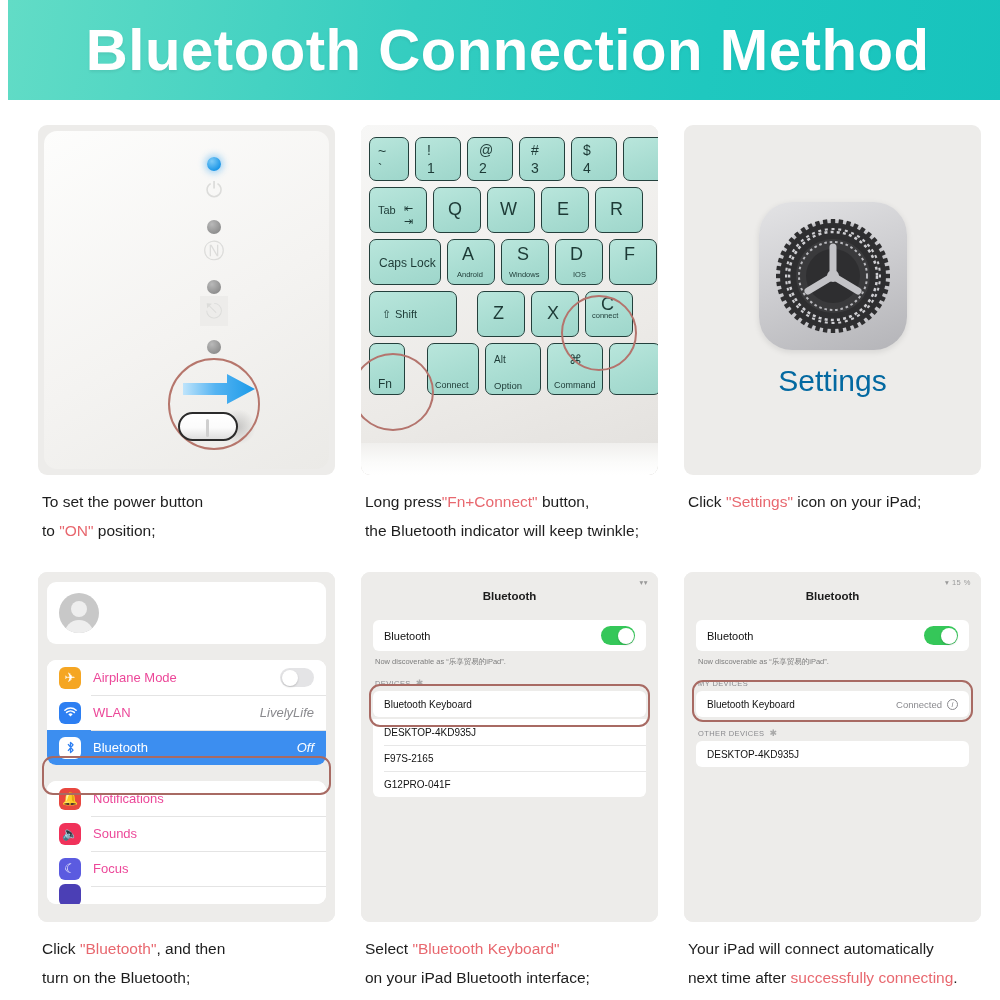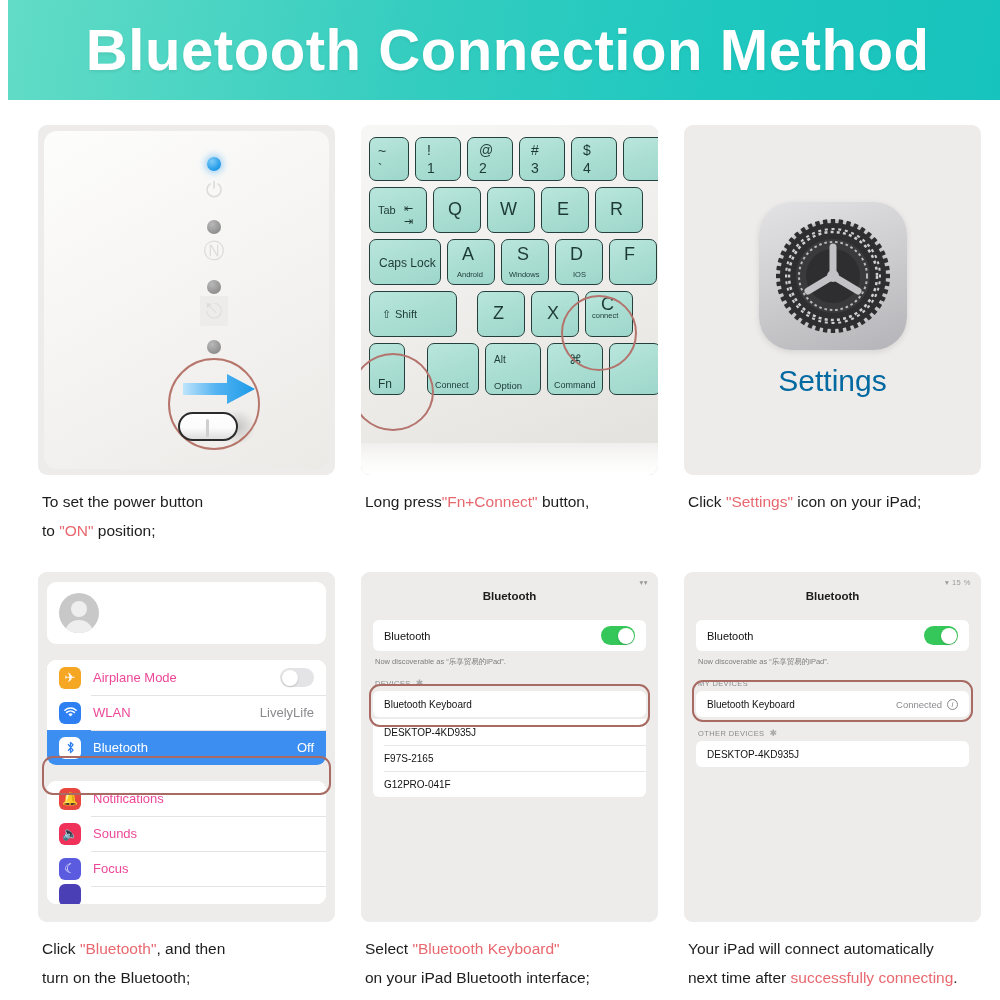--- a/index.html
+++ b/index.html
@@ -125,21 +125,21 @@
   .avatar::before{content:"";position:absolute;left:12px;top:8px;width:16px;height:16px;border-radius:50%;background:#eeeeee;}
   .avatar::after{content:"";position:absolute;left:5px;top:27px;width:30px;height:20px;border-radius:15px 15px 0 0;background:#eeeeee;}
   .acct-name { font-size:15px; color:#111; line-height:16px; }
   .acct-sub  { font-size:9.5px; color:#444; margin-top:3px; }
   .grp { background:#ffffff; border-radius:9px; overflow:hidden; margin-bottom:16px; }
   .row { display:flex; align-items:center; height:35px; padding:0 12px; position:relative; background:#fff;}
   .row + .row::before{content:"";position:absolute;left:44px;right:0;top:0;height:1px;background:#e4e4e4;}
   .ricon { width:22px; height:22px; border-radius:6px; margin-right:12px; flex:0 0 22px;
            display:flex; align-items:center; justify-content:center; color:#fff; font-size:13px;}
   .rlabel { font-size:13px; color:#ec4899; flex:1; }
-  .rvalue { font-size:13px; color:#8a8a8e; }
+  .rvalue { font-size:13px; color:#8a8a8e;font-style:italic; }
   .row.sel { background:#3c8ef0; }
   .row.sel .rlabel, .row.sel .rvalue { color:#ffffff; }
   .row.sel .ricon { background:#ffffff; }
   .toggle-off { width:34px; height:19px; border-radius:10px; background:#e4e4e6; position:relative;}
   .toggle-off::after{content:"";position:absolute;left:1.5px;top:1.5px;width:16px;height:16px;border-radius:50%;background:#fff;box-shadow:0 1px 2px rgba(0,0,0,.18);}
   .hl-box { position:absolute; border:2.2px solid #a86a63; border-radius:11px; pointer-events:none; }
 
   
   .bt-pane { position:absolute; left:0; top:0; width:297px; height:350px; background:#edecea; }
   .bt-status { position:absolute; right:10px; top:6px; font-size:7.5px; color:#9a9a9a; letter-spacing:.5px;}
@@ -303,20 +303,21 @@
           <div class="key" style="left:248px; top:218px; width:52px; height:52px;"></div>
 
           <div class="row-circle" style="left:200px; top:170px; width:76px; height:76px;"></div>
           <div class="row-circle" style="left:-9px; top:228px; width:82px; height:78px;"></div>
 
           <div class="kbd-bottomcurve"></div>
         </div>
       </div>
       <div class="caption">
         <span>Long press</span><span class="hl">"Fn+Connect"</span><span> button,</span><br>
+        <span>the Bluetooth indicator will keep twinkle;</span>
       </div>
     </div>
 
     <div class="cell" style="left:676px; top:25px;">
       <div class="panel p3">
         <div class="gear-tile">
           <svg width="124" height="124" viewBox="0 0 124 124">
             <defs>
               <radialGradient id="gsh" cx="40%" cy="30%" r="75%">
                 <stop offset="0%" stop-color="#9a9a9e"></stop>

